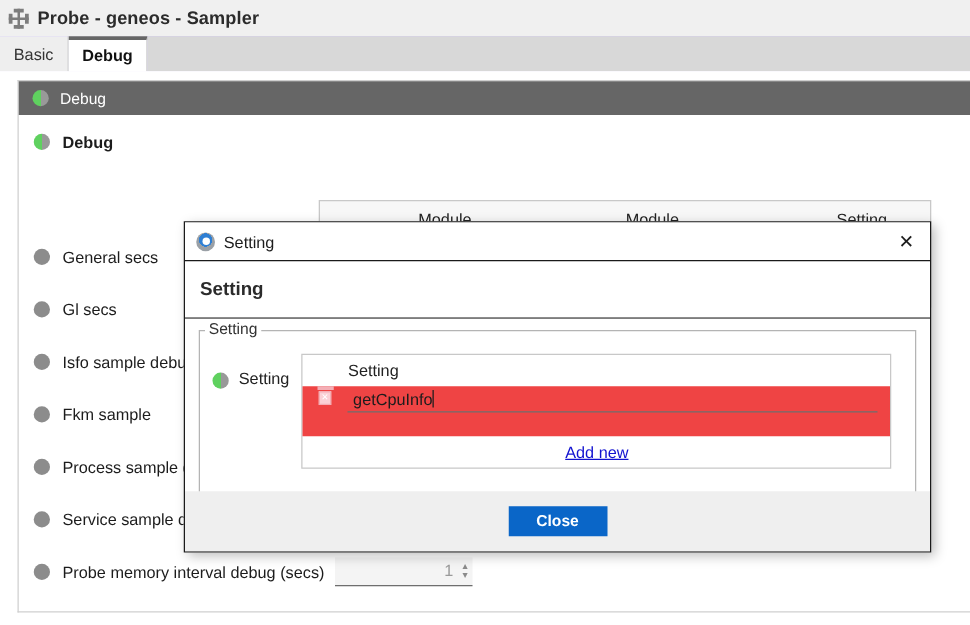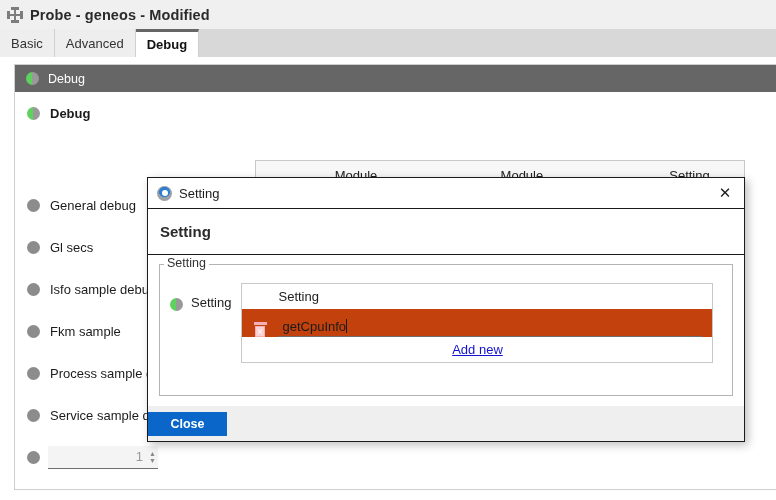--- a/index.html
+++ b/index.html
@@ -175,40 +175,40 @@
   .fs-row { display: flex; align-items: flex-start; padding: 30px 0 0 10px; }
   .fs-row .dot { margin-top: 3px; }
   .fs-row .lbl { margin: 0 10px 0 8px; font-size: 13px; white-space: nowrap; }
 
   .settable {
     width: 472px; border: 1px solid #c8c8c8; background: #ffffff;
     margin-top: -12px;
   }
   .st-head { height: 25px; display:flex; align-items:center; }
   .st-head .c { font-size: 13px; color:#222; }
-  .st-row  { height: 28px; display:flex; align-items:flex-end; background:#c2410c; }
+  .st-row  { height: 40px; display:flex; align-items:flex-start; background:#ef4444; }
   .st-foot { height: 25px; display:flex; align-items:center; justify-content:center; }
   .st-del  { width: 36px; display:flex; align-items:center; justify-content:center; }
   .st-val  { flex:1; padding-right: 8px; }
   .caret {
     display: inline-block; width: 1px; height: 14px; background: #1c1c1c;
     vertical-align: -2px; margin-left: 0px;
     animation: blink 1.06s step-end infinite;
   }
   @keyframes blink { 50% { opacity: 0; } }
   .valtext { font-size: 13px; color:#1c1c1c; }
   .valbox {
     flex:1; margin-right: 10px; border-bottom: 1px solid #6e6e6e;
     height: 21px; display:flex; align-items:center; padding-left: 4px;
   }
 
   .dlg-foot {
-    position: absolute; left: 0; bottom: 0; width: 100%; height: 35px;
+    position: absolute; left: 0; bottom: 0; width: 100%; height: 48px;
     background: #efefef; display:flex; align-items:center;
-    justify-content: flex-start; 
+    justify-content: center; 
   }
   .closebtn {
     width: 79px; height: 24px; background: #0a66c8; color:#ffffff;
     border: none; font-family:"Liberation Sans", sans-serif;
     font-size: 12.5px; font-weight: bold; cursor: pointer;
   }
 
   
   .cursor { position:absolute; left: 640px; top: 142px; width: 14px; height: 20px; }
 </style>
@@ -219,26 +219,25 @@
 
   <div class="titlebar">
     <span class="probe-icon">
       <i class="v"></i>
         <i class="h"></i>
         <i class="n"></i>
         <i class="s"></i>
         <i class="w"></i>
         <i class="e"></i>
     </span>
-    <span class="ttl">Probe - geneos - Modified</span>
+    <span class="ttl">Probe - geneos - Sampler</span>
   </div>
 
   <div class="tabstrip">
     <div class="tab">Basic</div>
-    <div class="tab">Advanced</div>
     <div class="tab selected">Debug</div>
     <div class="filler"></div>
   </div>
 
   <div class="page">
     <div class="panel">
 
       <div class="group-header">
         <span class="dot"></span>
         <span>Debug</span>
@@ -247,21 +246,21 @@
       <div class="rows">
 
         <div class="row head">
           <span class="dot"></span>
           <span class="lbl">Debug</span>
         </div>
         <div style="height:50px"></div>
 
         <div class="row">
           <span class="dot grey"></span>
-          <span class="lbl">General debug</span>
+          <span class="lbl">General secs</span>
         </div>
         <div class="row">
           <span class="dot grey"></span>
           <span class="lbl">Gl secs</span>
         </div>
         <div class="row">
           <span class="dot grey"></span>
           <span class="lbl">Isfo sample debug</span>
         </div>
         <div class="row">
@@ -271,20 +270,21 @@
         <div class="row">
           <span class="dot grey"></span>
           <span class="lbl">Process sample debug</span>
         </div>
         <div class="row">
           <span class="dot grey"></span>
           <span class="lbl">Service sample debug</span>
         </div>
         <div class="row">
           <span class="dot grey"></span>
+          <span class="lbl">Probe memory interval debug (secs)</span>
           <span class="spin-wrap">
             <span class="spin">
               <span>1</span>
               <span class="arrows">
                 <span>▲</span>
                 <span>▼</span>
               </span>
             </span>
           </span>
         </div>

